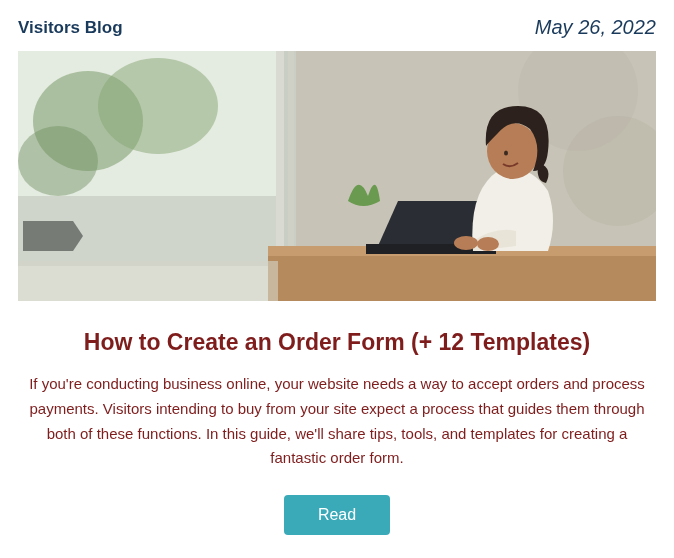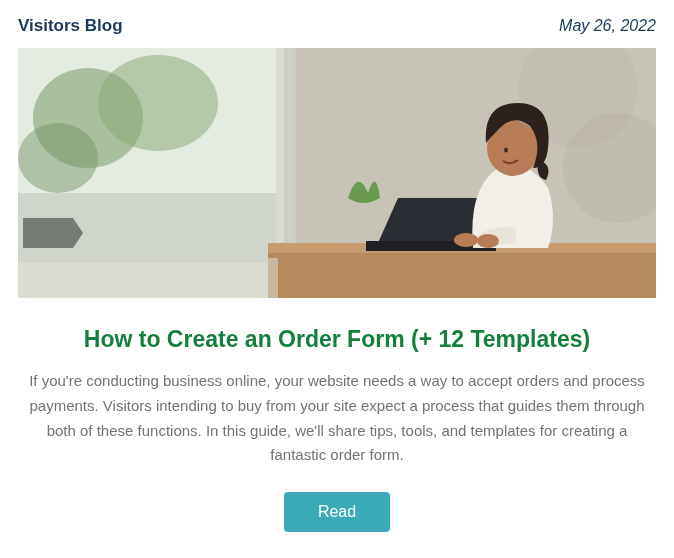--- a/index.html
+++ b/index.html
@@ -21,21 +21,21 @@
       align-items: center;
       padding: 6px 0 12px 0;
     }
     .brand {
       font-weight: bold;
       font-size: 17px;
       color: #1a3a5c;
     }
     .date {
       font-style: italic;
-      font-size: 16px;
+      font-size: 20px;
       color: #1a3a5c;
       text-align: right;
     }
     .hero {
       width: 100%;
       height: 250px;
       background: linear-gradient(to right,
         #e8ede6 0%, #e5eae2 14%,
         #d8dcd2 15%, #cfd4c9 38%,
         #c8cdc4 39%, #d0d3ca 60%,
@@ -49,27 +49,27 @@
       width: 100%;
       height: 100%;
     }
     .content {
       text-align: center;
       padding: 28px 8px 0 8px;
     }
     .title {
       font-size: 23px;
       font-weight: bold;
-      color: #15803d;
+      color: #7f1d1d;
       margin-bottom: 16px;
     }
     .excerpt {
       font-size: 15px;
       line-height: 1.65;
-      color: #737373;
+      color: #7f1d1d;
       margin-bottom: 24px;
     }
     .cta {
       display: inline-block;
       background: #3aa9b8;
       color: #ffffff;
       font-size: 16px;
       font-weight: 500;
       padding: 11px 34px;
       border-radius: 4px;

